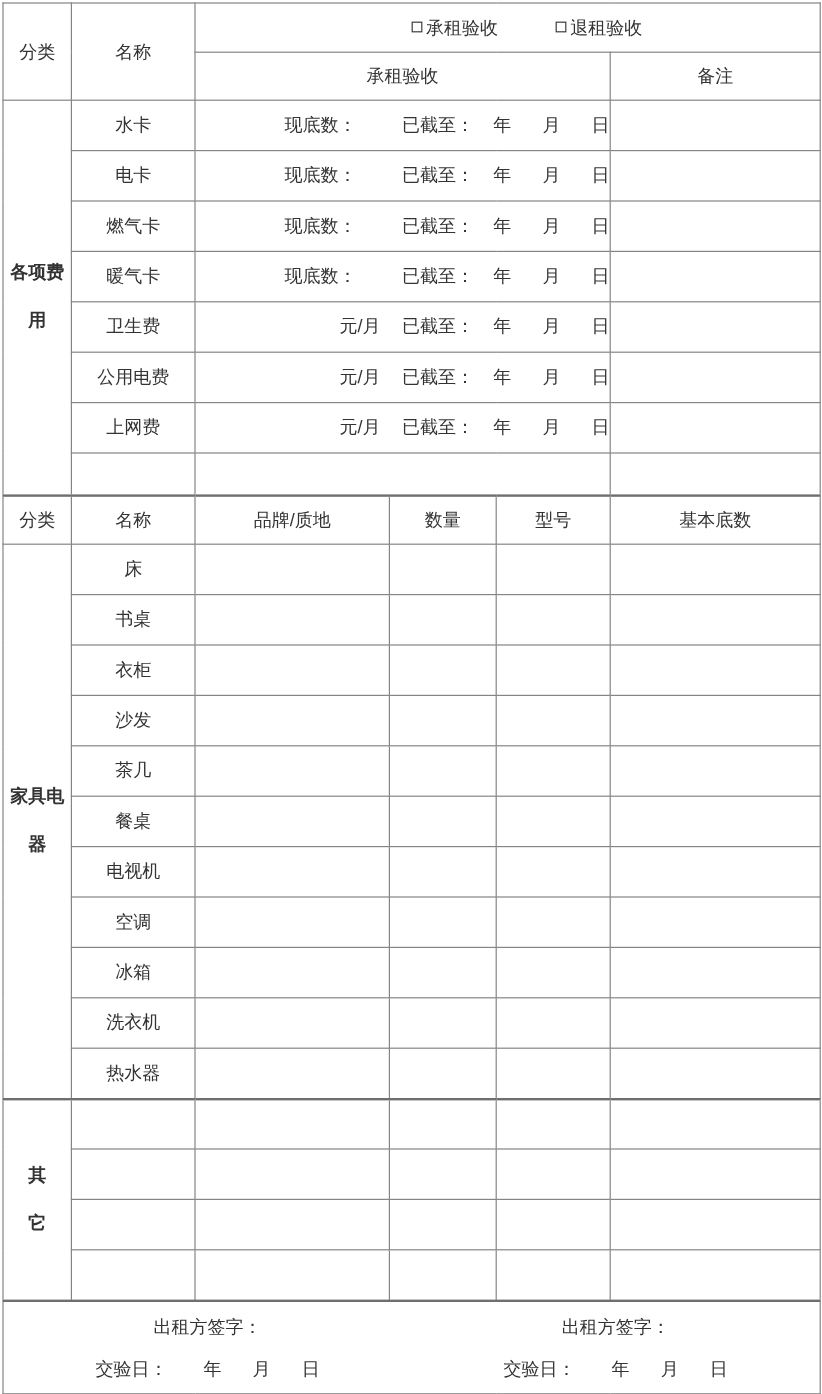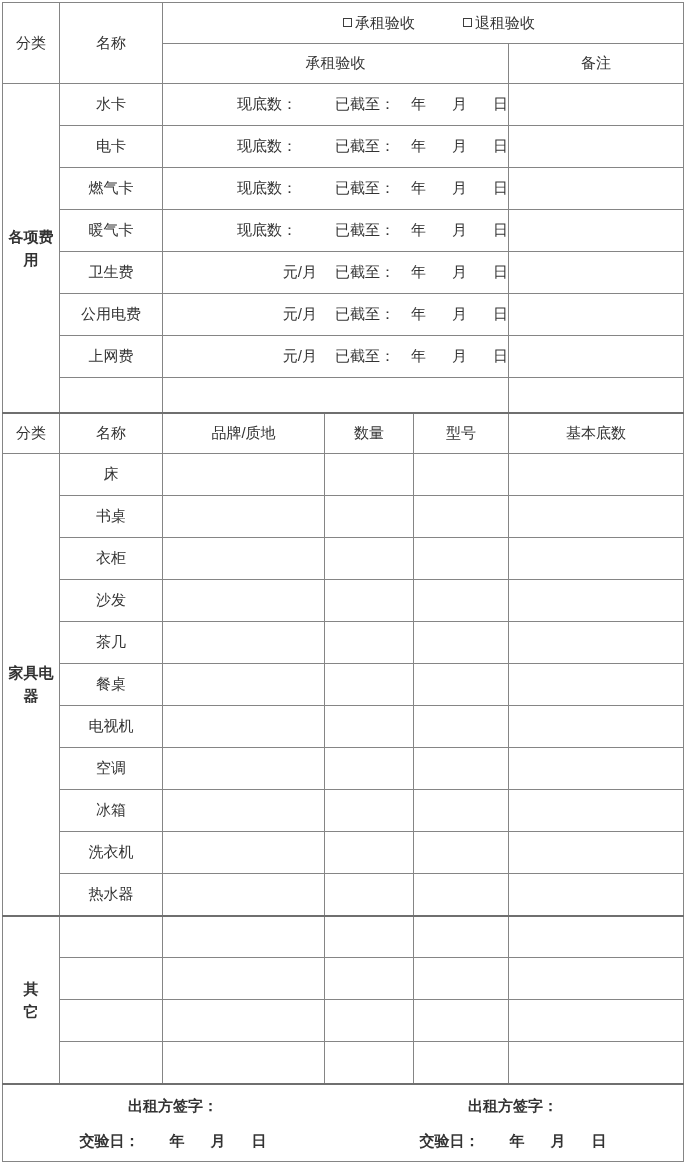--- a/index.html
+++ b/index.html
@@ -14,36 +14,36 @@
   td {
     border: 1px solid #858585;
     text-align: center; vertical-align: middle;
     padding: 0; overflow: hidden;
   }
   tr.h1 { height: 41px; }
   tr.h2 { height: 40px; }
   tr.r  { height: 42px; }
   tr.short { height: 35px; }
   tr.thick > td { border-top: 2px solid #6f6f6f; }
-  td.cat { font-weight: bold; white-space: pre-line; line-height: 23px; }
+  td.cat { font-weight: bold; white-space: pre-line; line-height: 40px; }
   td.fee-content { text-align: right; padding-left: 33px; }
   .until-card { margin-left: 38px; }
   .unit { }
   .until-m { margin-left: 18px; }
   .dy { margin-left: 16px; }
   .dm { margin-left: 26px; }
   .dd { margin-left: 26px; }
   .cbgroup { white-space: nowrap; margin-left: 32px; }
   .cbgroup + .cbgroup { margin-left: 44px; text-align: center; }
   .cbox {
     display: inline-block; width: 9px; height: 9px;
     border: 1px solid #3c3c3c; margin-right: 3px; vertical-align: 1px;
     background: #ffffff;
   }
-  td.footer-cell { height: 78px; font-weight: bold; padding: 4px 0 2px 0; }
+  td.footer-cell { height: 78px; font-weight: normal; padding: 4px 0 2px 0; }
   .frow { display: flex; height: 35px; align-items: center; }
   .fcell { flex: 1; text-align: center; }
   .fd1 { margin-left: 30px; }
   .fd2 { margin-left: 26px; }
 </style>
 </head>
 <body>
 
 <div class="wrap">
 <table>

